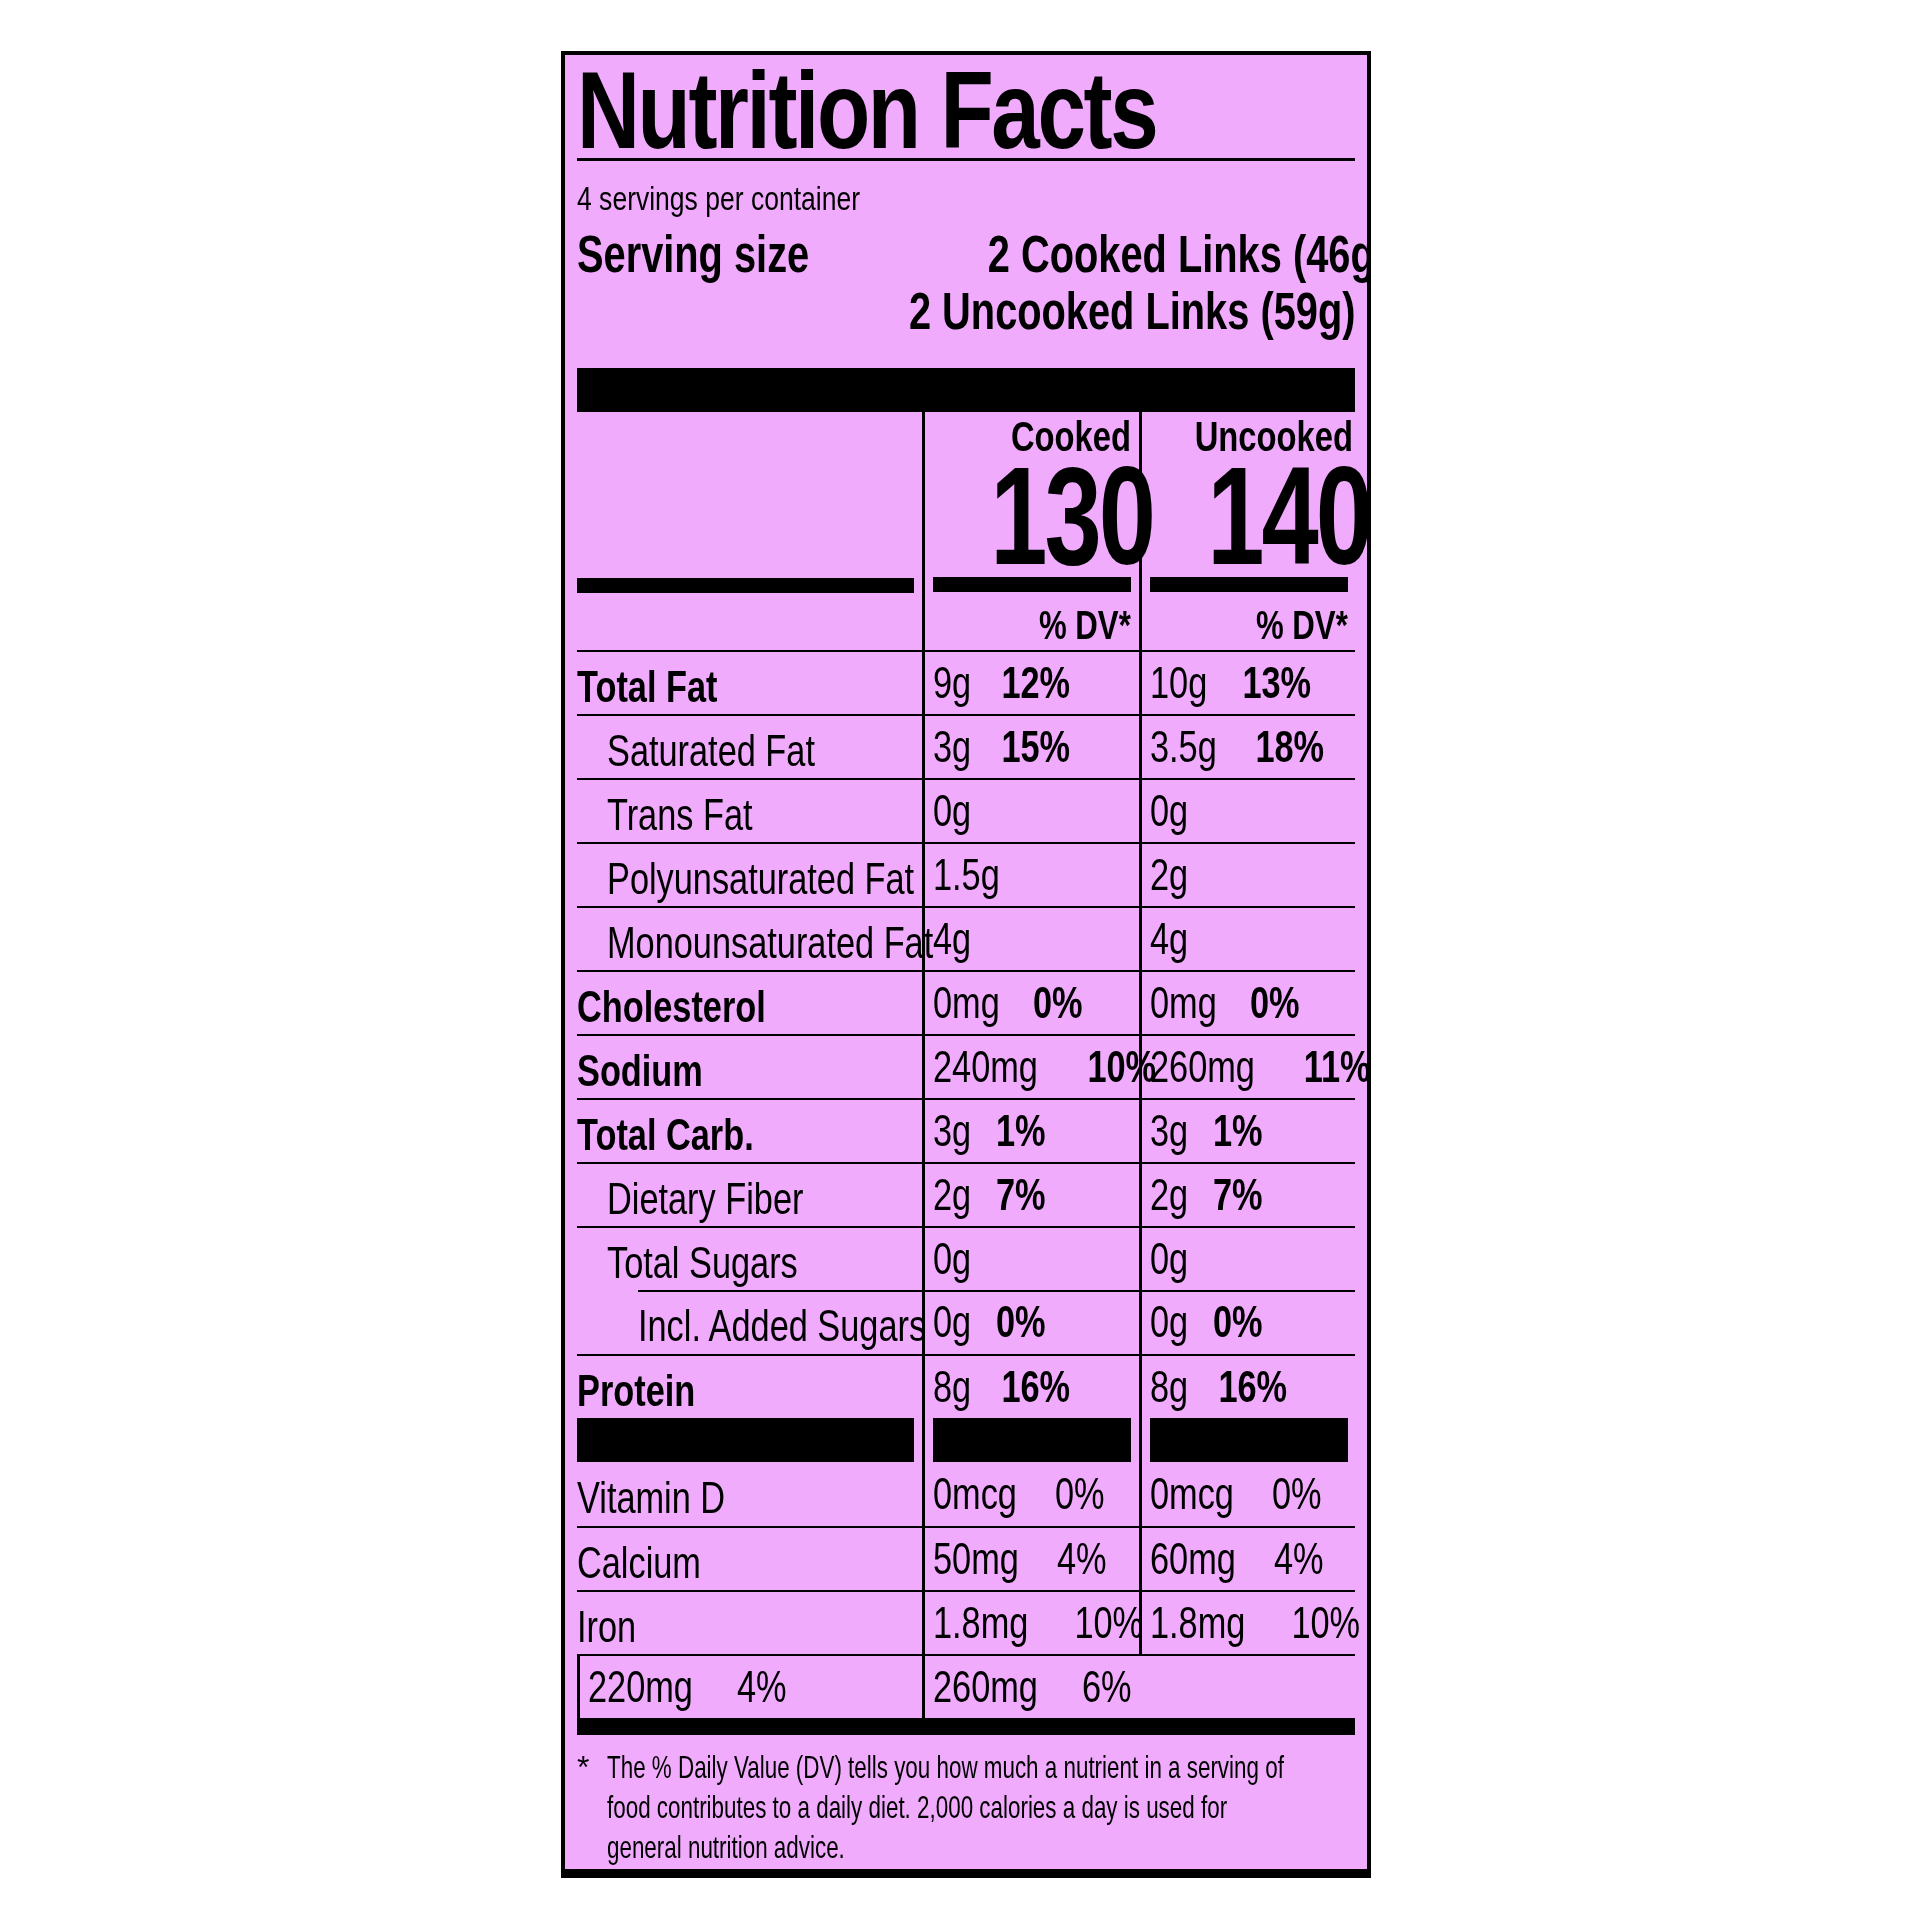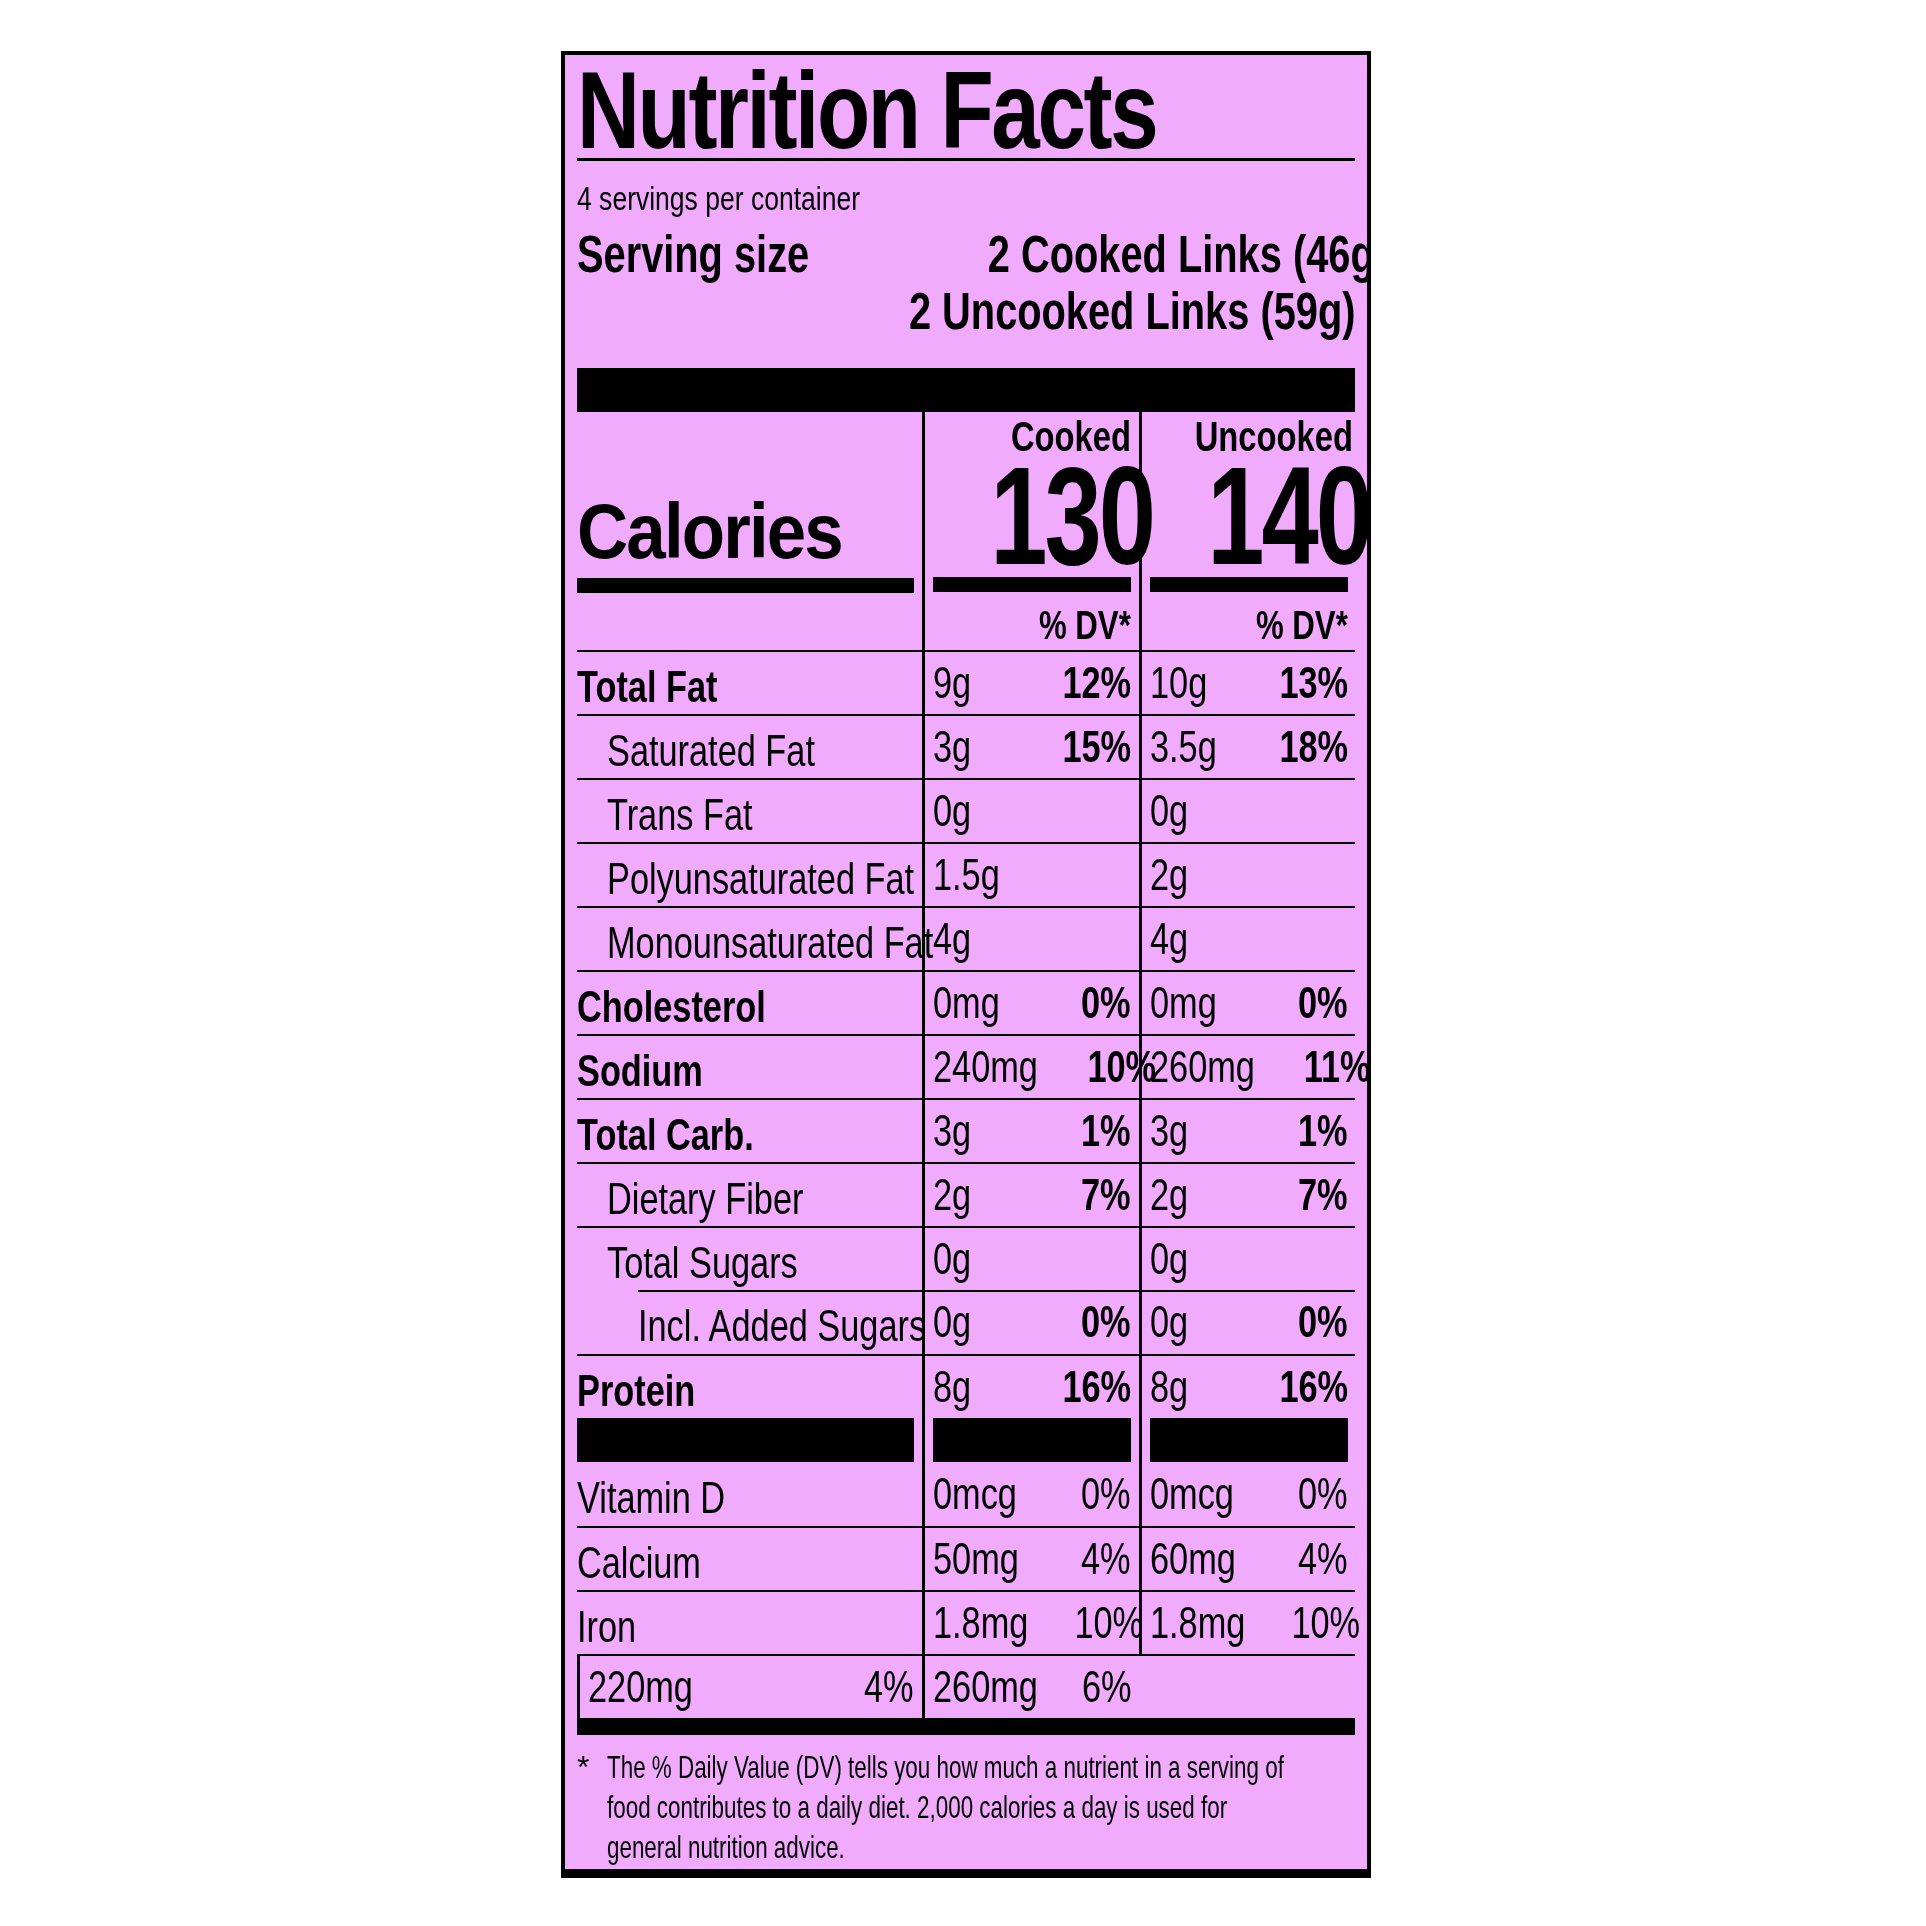--- a/index.html
+++ b/index.html
@@ -44,21 +44,21 @@
   .cal-name{font-size:42px;font-weight:bold;line-height:46px;text-align:right;margin-top:2px;}
   .cal-num{font-size:139px;font-weight:bold;line-height:111px;text-align:right;}
   .cal-num .sx{transform:scaleX(.74);letter-spacing:-4px;}
   .cal-dv{font-size:40px;font-weight:bold;text-align:right;line-height:50px;margin-top:8px;}
 
   
   .nrow{height:64px;box-sizing:border-box;border-top:2px solid #000;}
   .nrow .c1{display:flex;align-items:center;padding-right:2px;overflow:visible;margin-top:8px;}
   .nrow .c2,.nrow .c3{
     border-left:3px solid #000;box-sizing:border-box;
-    display:flex;align-items:center;justify-content:space-between;padding:0 8px;
+    display:flex;align-items:center;padding:0 8px;
   }
   .lbl{font-size:44px;}
   .b .lbl{font-weight:bold;}
   .ind1 .c1{padding-left:30px;}
   .ind2 .c1{padding-left:61px;}
   .amt{font-size:44px;}
   .dv{font-size:44px;font-weight:bold;}
   .vit .dv{font-weight:normal;}
   .ntop{border-top:none;}
   .addedrule{border-top:none;position:relative;}
@@ -88,21 +88,20 @@
   <div class="ssrow">
     <span class="sx">Serving size</span>
     <span class="sx r">2 Cooked Links (46g)</span>
   </div>
   <div class="ssline2"><span class="sx r">2 Uncooked Links (59g)</span></div>
 
   <div class="bar-big"></div>
 
   <div class="calgrid">
     <div class="calc1">
-      <div class="cal-label"><span class="sx">Calories</span></div>
       <div class="cal-bar"></div>
       <div class="cal-spacer"></div>
     </div>
     <div class="cc">
       <div class="cal-name"><span class="sx r">Cooked</span></div>
       <div class="cal-num"><span class="sx r">130</span></div>
       <div class="cal-bar"></div>
       <div class="cal-dv"><span class="sx r">% DV*</span></div>
     </div>
     <div class="cc">

